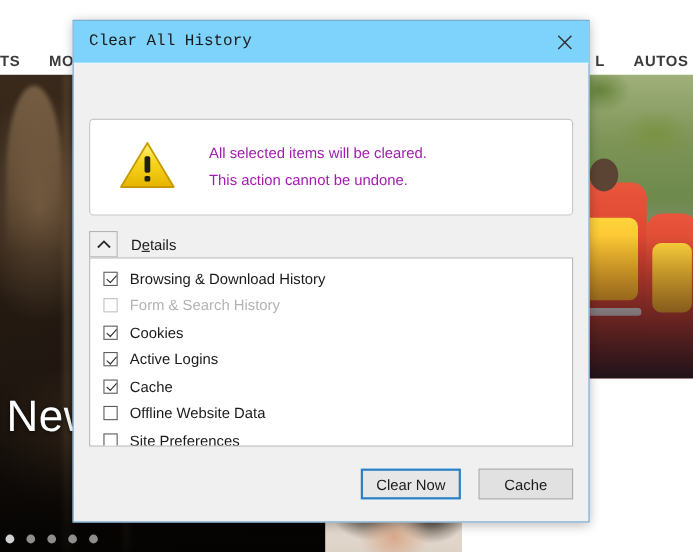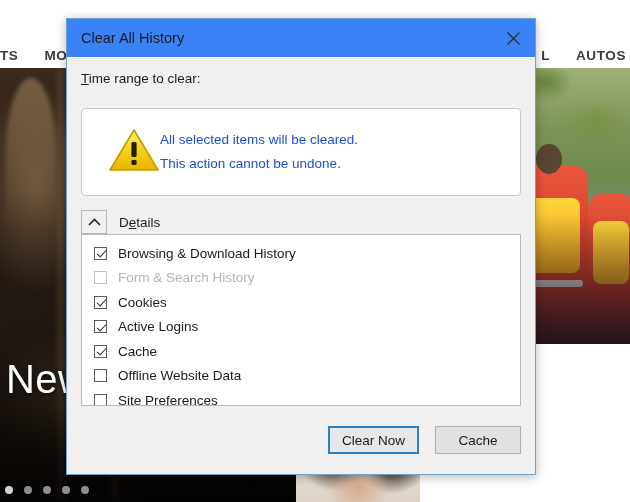--- a/index.html
+++ b/index.html
@@ -254,25 +254,26 @@
     height: 457px;
     background: #f0f0f0;
     border: 1px solid #6ea2cc;
     box-sizing: border-box;
     box-shadow: 0 2px 10px rgba(0,0,0,0.28);
     display: flex;
     flex-direction: column;
   }
   #dialog-titlebar {
     height: 38px;
-    background: #3b82f6;
+    background: #7dd3fc;
     display: flex;
     align-items: center;
     flex: 0 0 auto;
     border-bottom: 1px solid #ffffff;
+    font-family: Liberation Mono, monospace;
   }
   #dialog-title {
     margin-left: 14px;
     font-size: 14.5px;
     color: #1a1a1a;
   }
   #dialog-close {
     margin-left: auto;
     width: 44px;
     height: 100%;
@@ -331,23 +332,24 @@
     box-sizing: border-box;
     display: flex;
     align-items: center;
     flex: 0 0 auto;
   }
   #warning-icon {
     margin-left: 26px;
     flex: 0 0 auto;
   }
   #warning-text {
+    margin-left: 30px;
     font-size: 13.5px;
     line-height: 24px;
-    color: #1d4ed8;
+    color: #a21caf;
   }
 
   
   #details-row {
     margin-top: 14px;
     display: flex;
     align-items: center;
     flex: 0 0 auto;
   }
   #details-toggle {
@@ -524,21 +526,20 @@
       <svg width="15" height="15" viewBox="0 0 15 15" aria-hidden="true">
         <line x1="1.5" y1="1.5" x2="13.5" y2="13.5" stroke="#303030" stroke-width="1.3"></line>
         <line x1="13.5" y1="1.5" x2="1.5" y2="13.5" stroke="#303030" stroke-width="1.3"></line>
       </svg>
     </div>
   </div>
 
   <div id="dialog-content">
 
     <div id="timerange-row">
-      <div id="timerange-label"><u>T</u><span>ime range to clear:</span></div>
     </div>
 
     <div id="warning-box">
       <div id="warning-icon">
         <svg width="52" height="46" viewBox="0 0 52 46" aria-hidden="true">
           <defs>
             <linearGradient id="warnGrad" x1="0" y1="0" x2="0" y2="1">
               <stop offset="0%" stop-color="#fff27a"></stop>
               <stop offset="45%" stop-color="#f7d51d"></stop>
               <stop offset="100%" stop-color="#e6b400"></stop>

